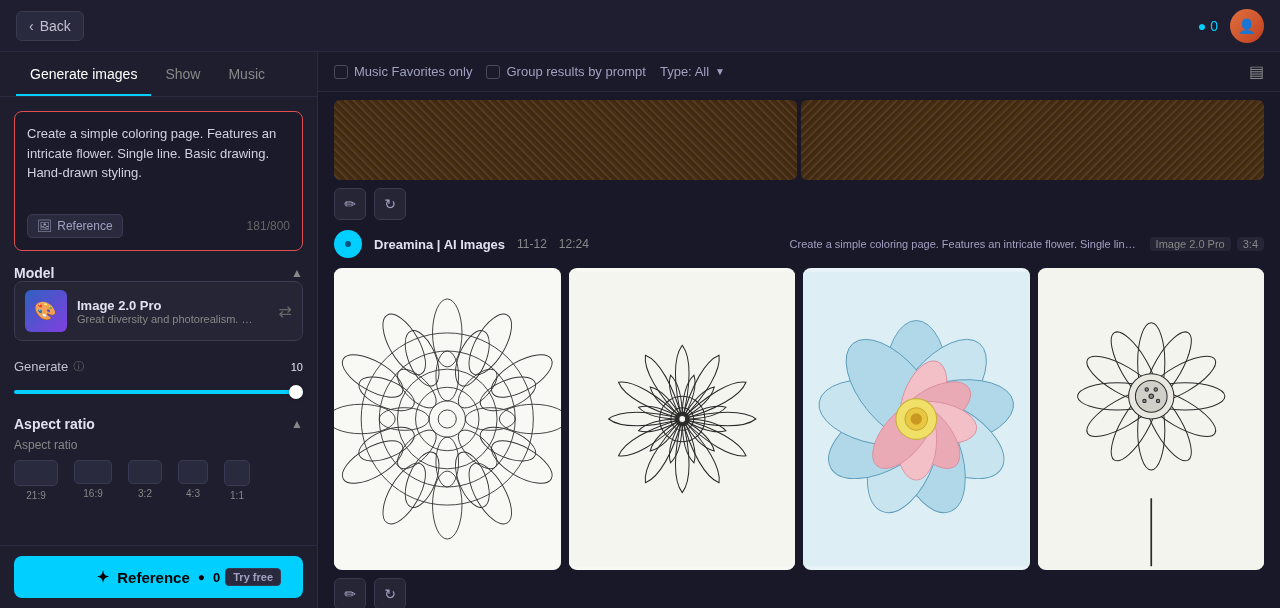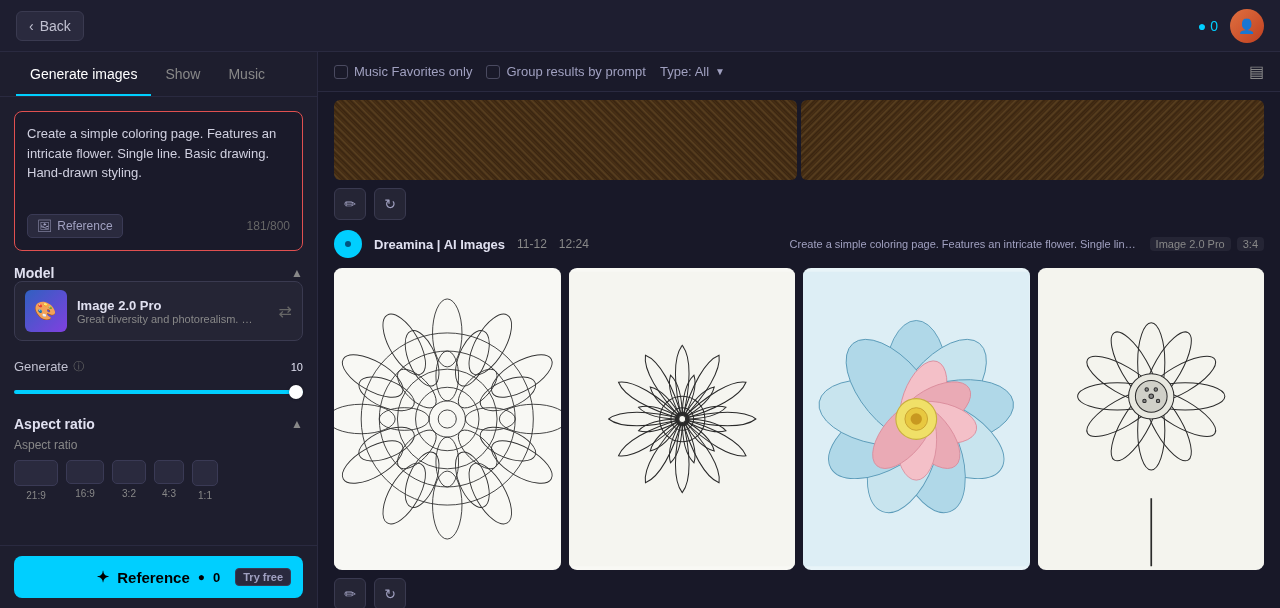--- a/index.html
+++ b/index.html
@@ -243,21 +243,21 @@
       height: 14px;
       background: #fff;
       border-radius: 50%;
       cursor: pointer;
       box-shadow: 0 0 3px rgba(0,0,0,0.4);
     }
 
     
     .aspect-grid {
       display: flex;
-      gap: 8px;
+      gap: 16px;
       flex-wrap: wrap;
       margin-top: 8px;
       text-align: center;
     }
     .aspect-item {
       display: flex;
       flex-direction: column;
       align-items: center;
       gap: 4px;
       cursor: pointer;
@@ -292,21 +292,21 @@
       font-weight: 600;
       cursor: pointer;
       display: flex;
       align-items: center;
       justify-content: center;
       gap: 8px;
       position: relative;
     }
     .try-free-badge {
       position: absolute;
-      right: 12px;
+      right: 22px;
       background: #2a2a3e;
       color: #a0a0c0;
       font-size: 11px;
       border-radius: 4px;
       padding: 2px 7px;
       border: 1px solid #3a3a55;
     }
 
     
     .content {

